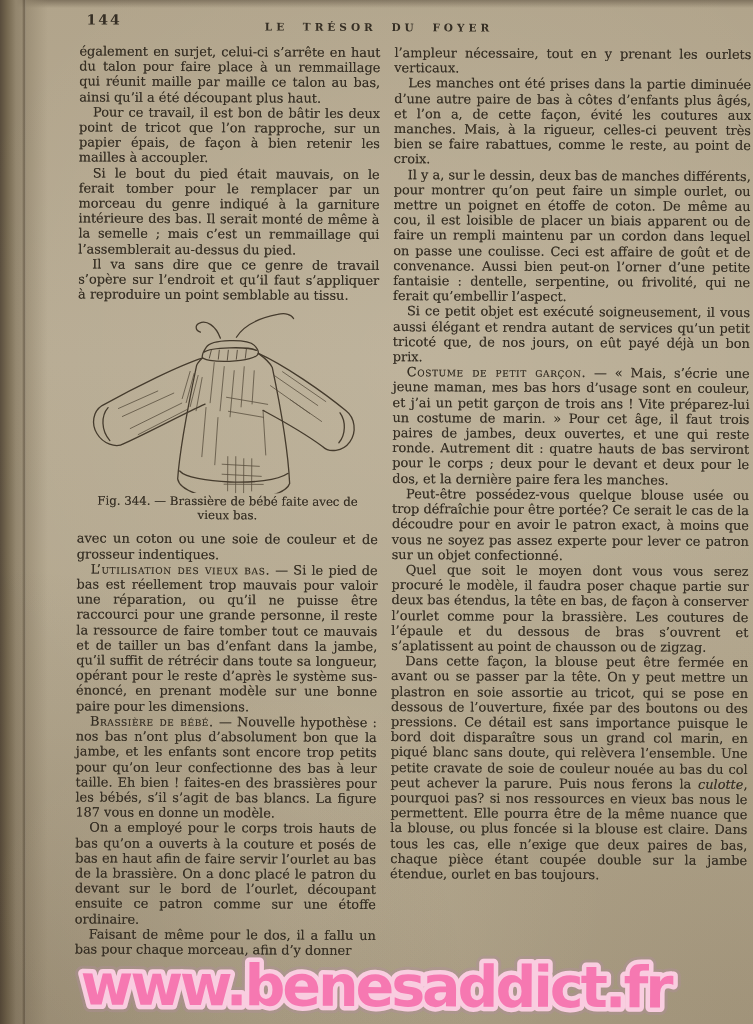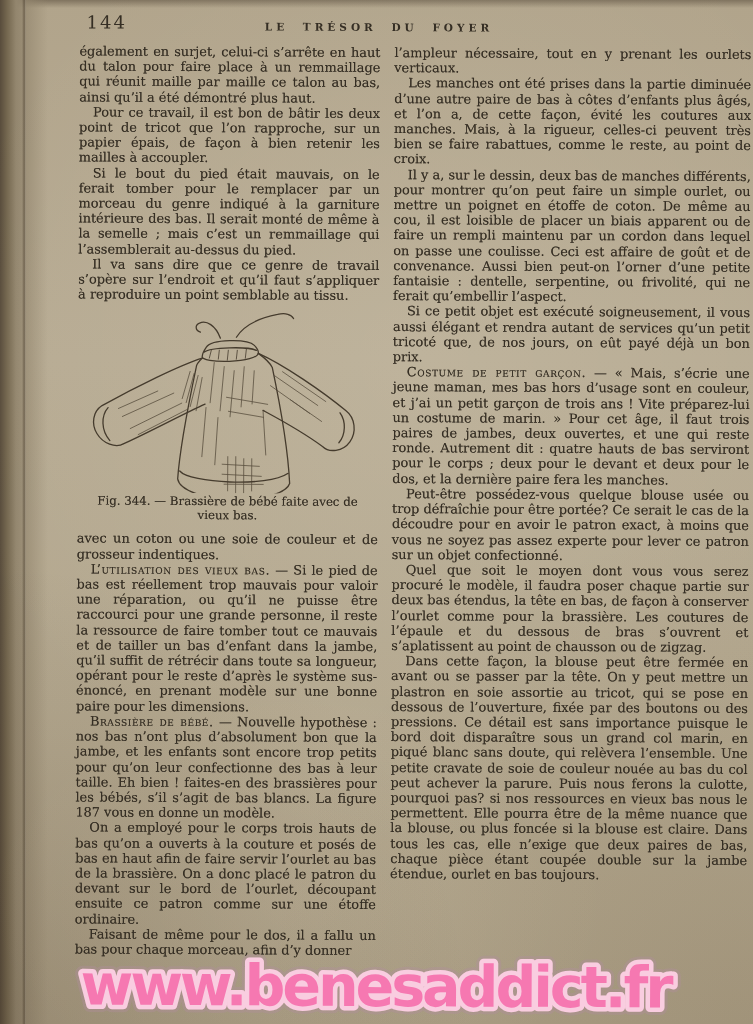--- a/index.html
+++ b/index.html
@@ -11,52 +11,52 @@
       radial-gradient(120% 90% at 100% 100%, rgba(70,52,30,0.10), rgba(0,0,0,0) 55%),
       radial-gradient(140% 100% at 0% 100%, rgba(55,40,25,0.16), rgba(0,0,0,0) 45%),
       radial-gradient(60% 30% at 40% 88%, rgba(255,246,228,0.08), rgba(0,0,0,0) 70%),
       linear-gradient(90deg, #584c3c 0px, #74674f 7px, #93866e 16px, rgba(150,137,113,0) 48px),
       linear-gradient(180deg, rgba(48,36,22,0.38) 0px, rgba(48,36,22,0) 8px),
       linear-gradient(180deg, #b1a48b, #b7ab93 35%, #b3a78e 70%, #ab9e84);
   }
   .crease{position:absolute;left:22px;top:0;bottom:0;width:4px;
     background:linear-gradient(90deg, rgba(0,0,0,0), rgba(52,40,26,0.42) 55%, rgba(255,255,255,0.10));}
   .content{position:absolute;left:0;top:0;right:0;bottom:0;transform:rotate(0.3deg);}
-  .pageno{position:absolute;left:84px;top:13px;font-size:18px;font-weight:normal;letter-spacing:2px;}
+  .pageno{position:absolute;left:84px;top:13px;font-size:14px;font-weight:bold;letter-spacing:2px;}
   .runhead{position:absolute;left:0;right:0;top:21px;text-align:center;
     font-size:10.5px;font-weight:bold;letter-spacing:4px;word-spacing:7px;}
   .cols{position:absolute;left:77px;top:45px;display:flex;gap:14px;}
   .col{font-size:12.9px;line-height:15.2px;text-align:justify;
     text-shadow:0 0 0.5px rgba(42,34,22,0.55);hyphens:auto;}
   .col.left{width:301px;}
   .col.right{width:357px;}
   .para{margin:0;}
   .para.indent{text-indent:14px;}
   .smallcaps{font-variant:small-caps;letter-spacing:0.6px;margin-top:8px;}
-  .italic{}
+  .italic{font-style:italic;}
   .figure{margin:5px 0 0 0;}
   .figure svg{display:block;width:301px;height:186px;}
   .caption{font-size:11.8px;line-height:14px;text-align:center;margin:1px 6px 9px 6px;text-indent:0;}
   .watermark{position:absolute;left:0;right:0;bottom:0;height:74px;}
   .watermark svg{display:block;width:753px;height:74px;}
 </style>
 </head>
 <body>
 
 <div class="page">
   <div class="crease"></div>
   <div class="content">
 
     <div class="pageno">144</div>
     <div class="runhead">LE TRÉSOR DU FOYER</div>
 
     <div class="cols">
       <div class="col left">
         <div>
-            <p class="para"><span>également en surjet, celui-ci s’arrête en haut du talon pour faire place à un remmaillage qui réunit maille par maille ce talon au bas, ainsi qu’il a été démontré plus haut.</span></p>
+            <p class="para"><span>également en surjet, celui-ci s’arrête en haut du talon pour faire place à un remmaillage qui réunit maille par maille ce talon au bas, ainsi qu’il a été découpant plus haut.</span></p>
             <p class="para indent"><span>Pour ce travail, il est bon de bâtir les deux point de tricot que l’on rapproche, sur un papier épais, de façon à bien retenir les mailles à accoupler.</span></p>
             <p class="para indent"><span>Si le bout du pied était mauvais, on le ferait tomber pour le remplacer par un morceau du genre indiqué à la garniture intérieure des bas. Il serait monté de même à la semelle ; mais c’est un remmaillage qui l’assemblerait au-dessus du pied.</span></p>
             <p class="para indent"><span>Il va sans dire que ce genre de travail s’opère sur l’endroit et qu’il faut s’appliquer à reproduire un point semblable au tissu.</span></p>
           </div>
 
         <div class="figure">
           <svg viewBox="0 0 300 186" aria-hidden="true">
             <g stroke="#453b2d" fill="none" stroke-width="1.3" stroke-linecap="round" stroke-linejoin="round">
 
               <path d="M142,31 C137,18 128,13 121,16 C116,18 117,24 122,25"></path>

